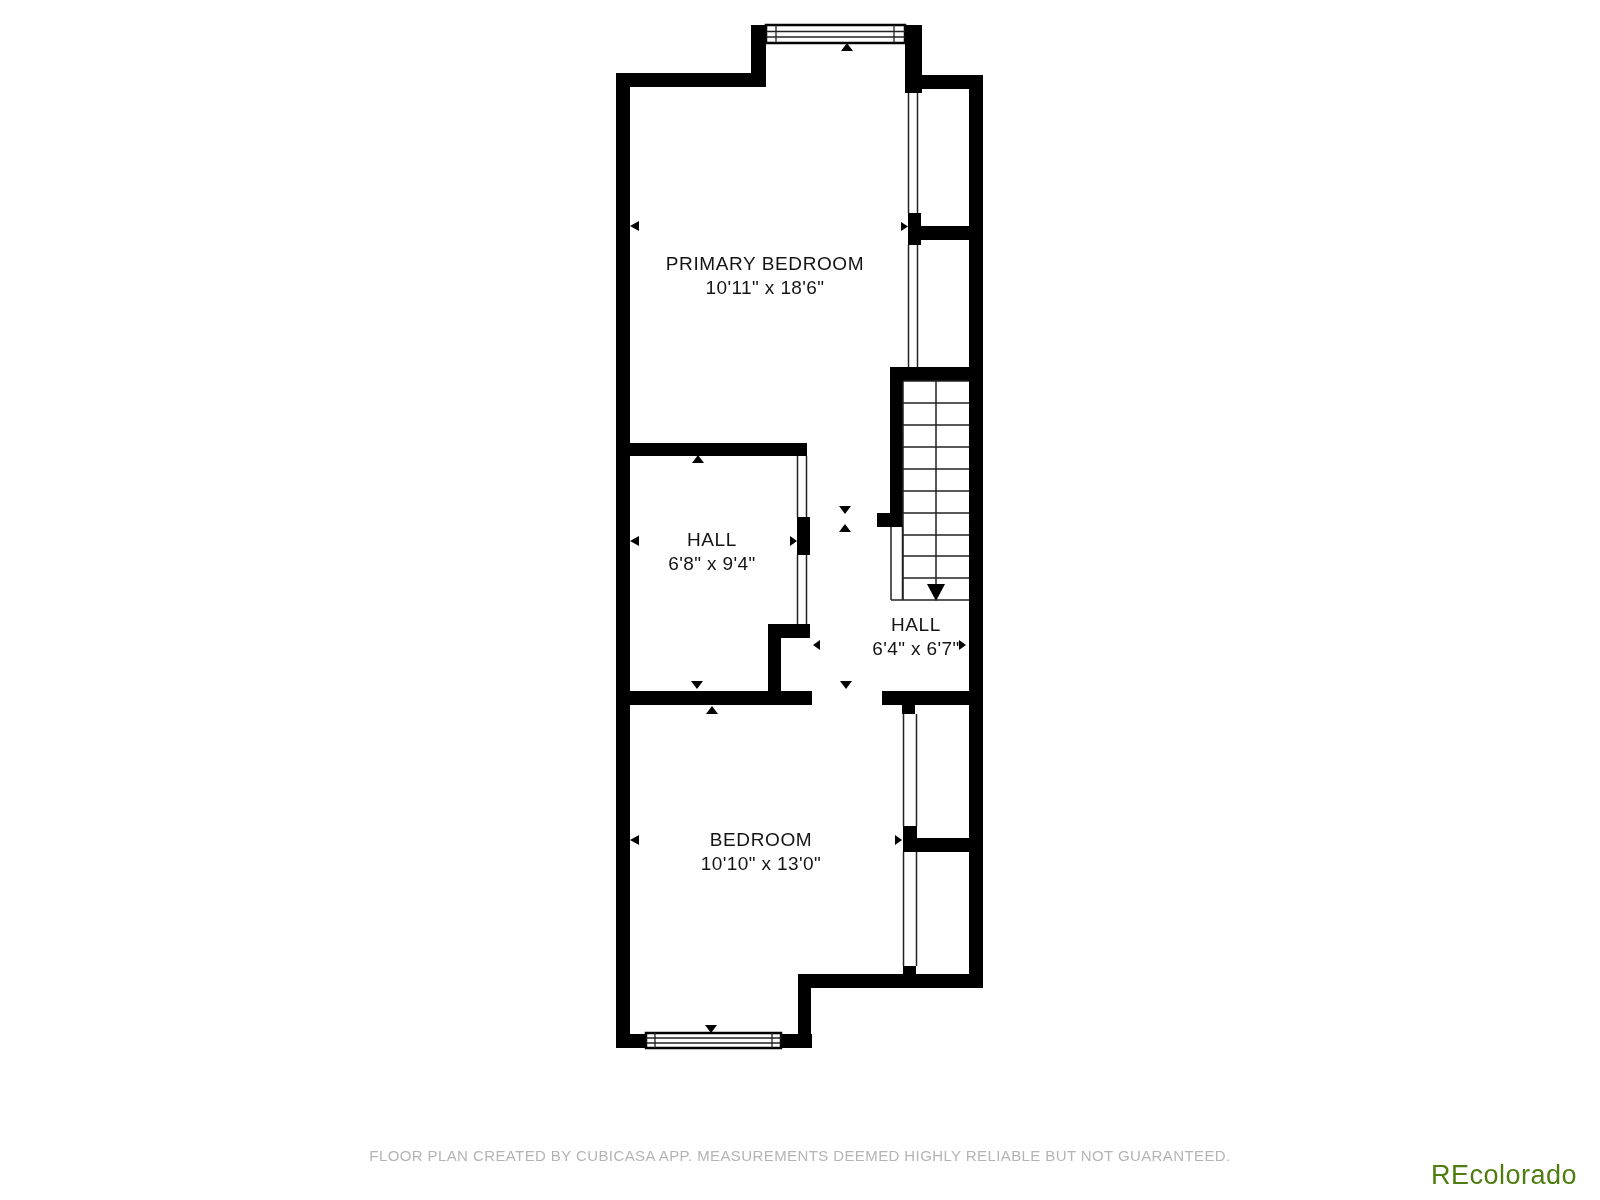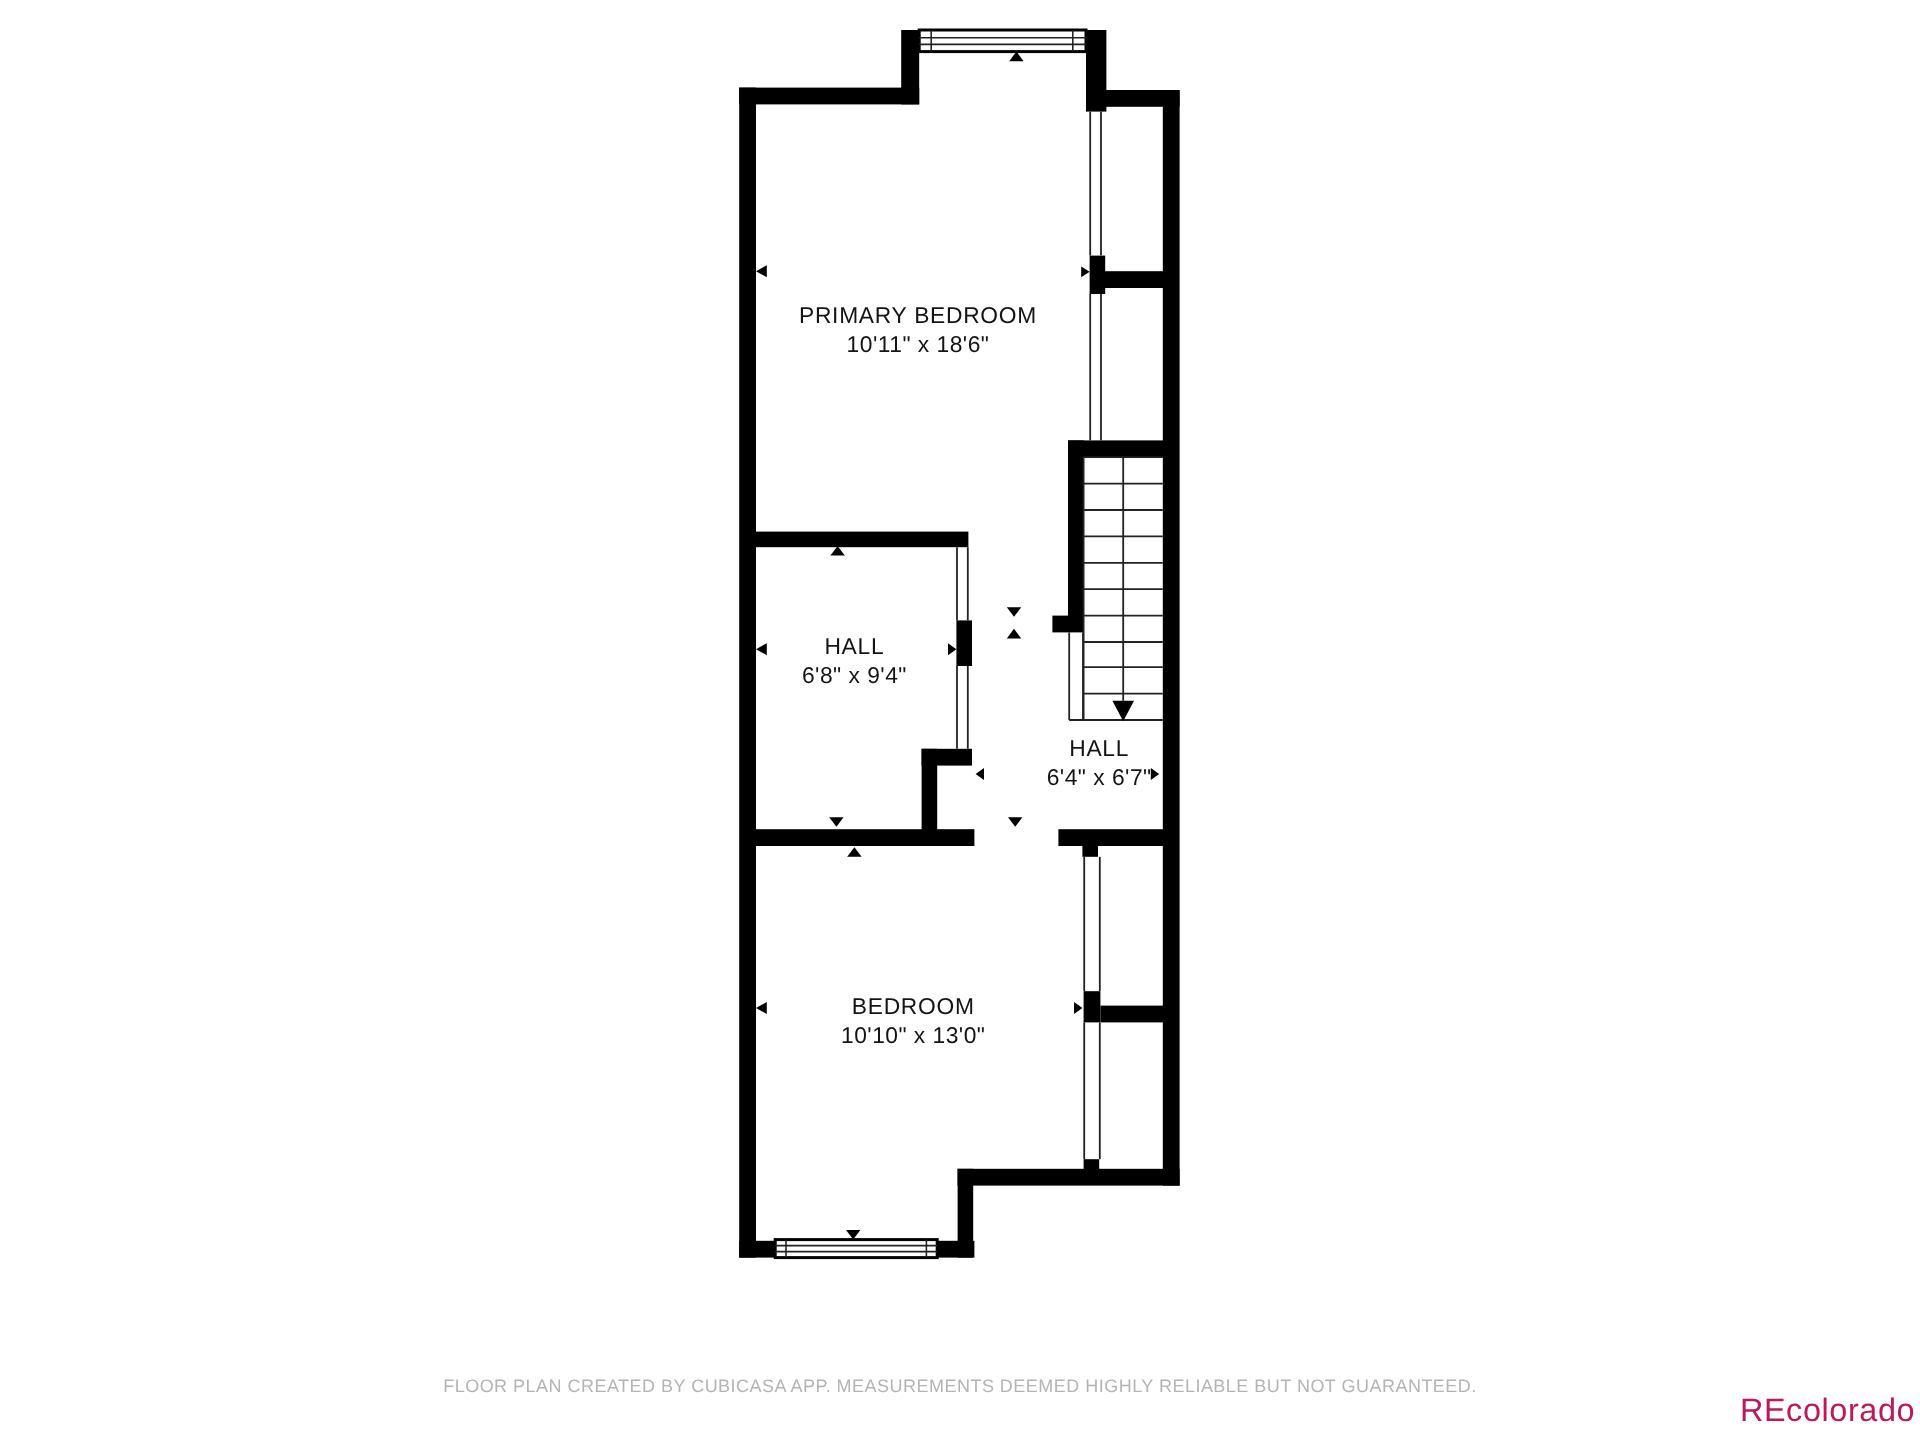--- a/index.html
+++ b/index.html
@@ -36,24 +36,24 @@
   #disclaimer{
     position:absolute;
     left:0;top:1147px;width:1600px;
     text-align:center;
     font-size:15px;
     letter-spacing:0.4px;
     color:#b4b4b4;
   }
   #watermark{
     position:absolute;
-    right:4px;top:1160px;
+    right:23px;top:1160px;
     font-size:27px;
     letter-spacing:0.5px;
-    color:#be185d;
+    color:#4d7c0f;
   }
 </style>
 </head>
 <body>
 
 <div id="canvas">
 
   <svg id="plan-svg" width="1600" height="1200" viewBox="0 0 1600 1200">
 
     <g fill="#000000">

